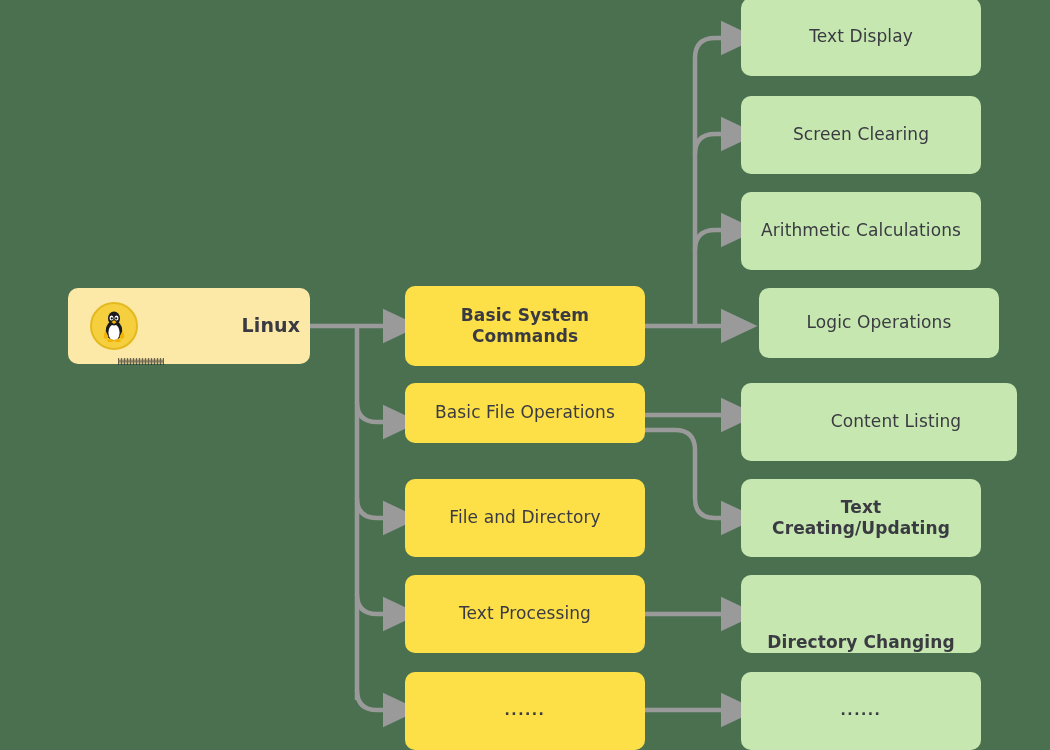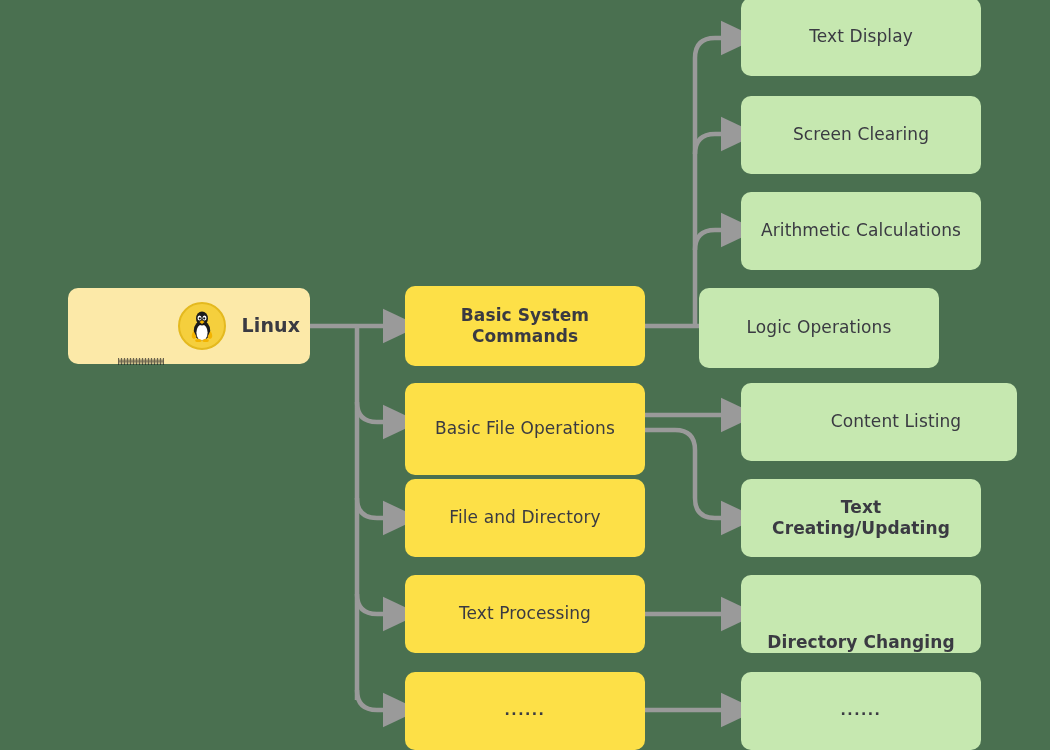--- a/index.html
+++ b/index.html
@@ -32,21 +32,21 @@
     justify-content: center;
     text-align: center;
     color: #3a3a42;
     font-size: 17px;
     letter-spacing: 0.1px;
     line-height: 1.25;
     padding: 0 10px;
   }
   .node.root {
     background: #fce9a8;
-    justify-content: flex-end;
+    justify-content: space-between;
     padding-left: 22px;
     gap: 16px;
   }
   .node.level1 { background: #fde047; }
   .node.level2 { background: #c6e8b0; }
   .w-med { font-weight: 600; }
   .w-semi { font-weight: 500; }
   .w-reg  { font-weight: 400; }
   .tux-wrap {
     width: 44px;
@@ -149,21 +149,21 @@
         <ellipse cx="17.6" cy="30.4" rx="3.2" ry="1.5" fill="#f3b300"></ellipse>
       </svg>
     </span>
     <span class="root-label">Linux</span>
   </div>
   <div class="smudge"></div>
 
   <div class="node level1 w-med" style="left:405px; top:286px; width:240px; height:80px;">
     <span>Basic System Commands</span>
   </div>
-  <div class="node level1 w-semi" style="left:405px; top:383px; width:240px; height:92px;">
+  <div class="node level1 w-semi" style="left:405px; top:383px; width:240px; height:60px;">
     <span>Basic File Operations</span>
   </div>
   <div class="node level1 w-reg" style="left:405px; top:479px; width:240px; height:78px;">
     <span>File and Directory</span>
   </div>
   <div class="node level1 w-semi" style="left:405px; top:575px; width:240px; height:78px;">
     <span>Text Processing</span>
   </div>
   <div class="node level1" style="left:405px; top:672px; width:240px; height:78px;">
     <span class="ellipsis">......</span>
@@ -171,21 +171,21 @@
 
   <div class="node level2 w-semi" style="left:741px; top:-2px; width:240px; height:78px;">
     <span>Text Display</span>
   </div>
   <div class="node level2 w-semi" style="left:741px; top:96px; width:240px; height:78px;">
     <span>Screen Clearing</span>
   </div>
   <div class="node level2 w-semi" style="left:741px; top:192px; width:240px; height:78px;">
     <span>Arithmetic Calculations</span>
   </div>
-  <div class="node level2 w-semi" style="left:699px; top:288px; width:240px; height:80px;">
+  <div class="node level2 w-semi" style="left:759px; top:288px; width:240px; height:70px;">
     <span>Logic Operations</span>
   </div>
   <div class="node level2 w-semi" style="left:741px; top:383px; width:276px; height:78px;padding-left:44px;">
     <span>Content Listing</span>
   </div>
   <div class="node level2 w-med" style="left:741px; top:479px; width:240px; height:78px;">
     <span>Text Creating/Updating</span>
   </div>
   <div class="node level2 w-med" style="left:741px; top:575px; width:240px; height:78px;align-items:flex-end;">
     <span>Directory Changing</span>

